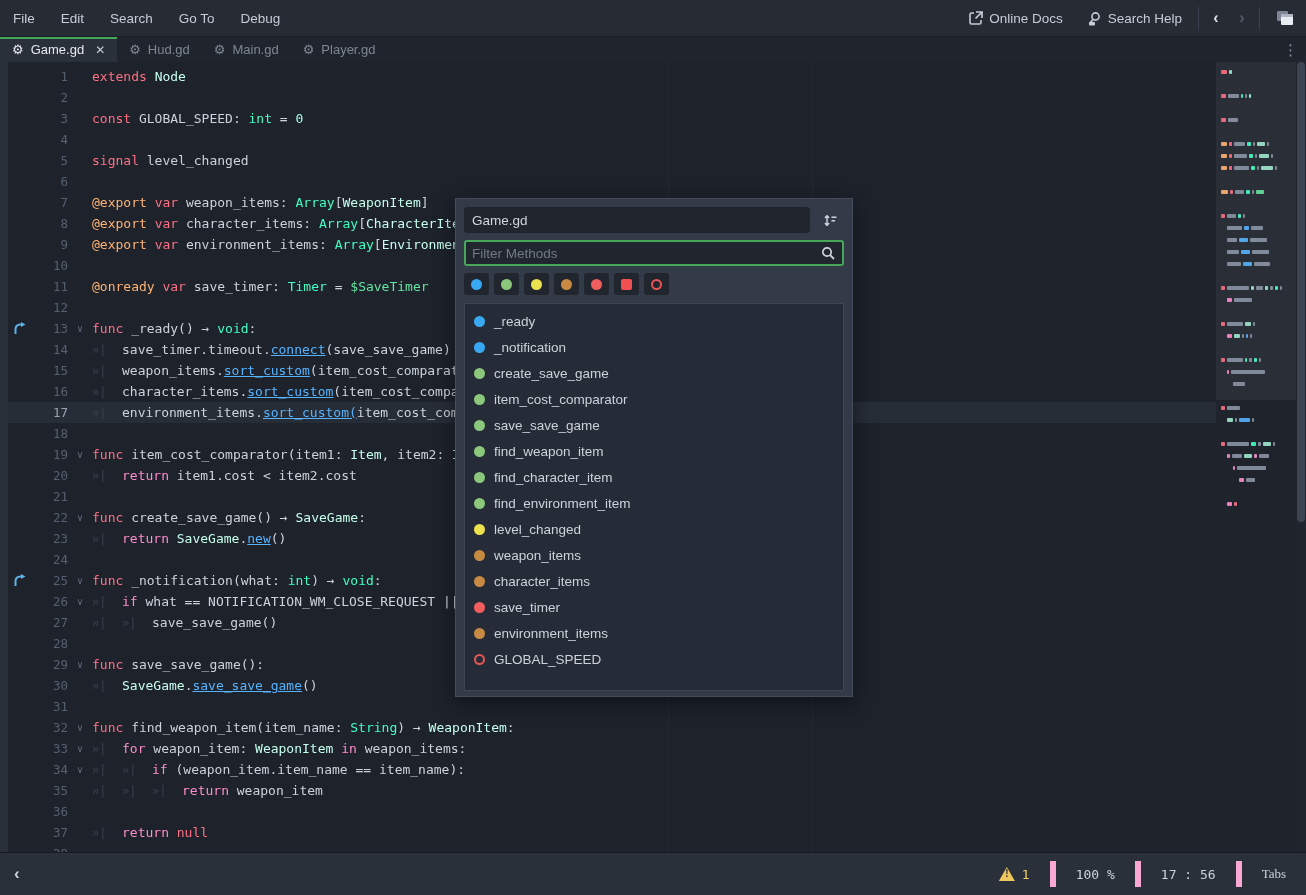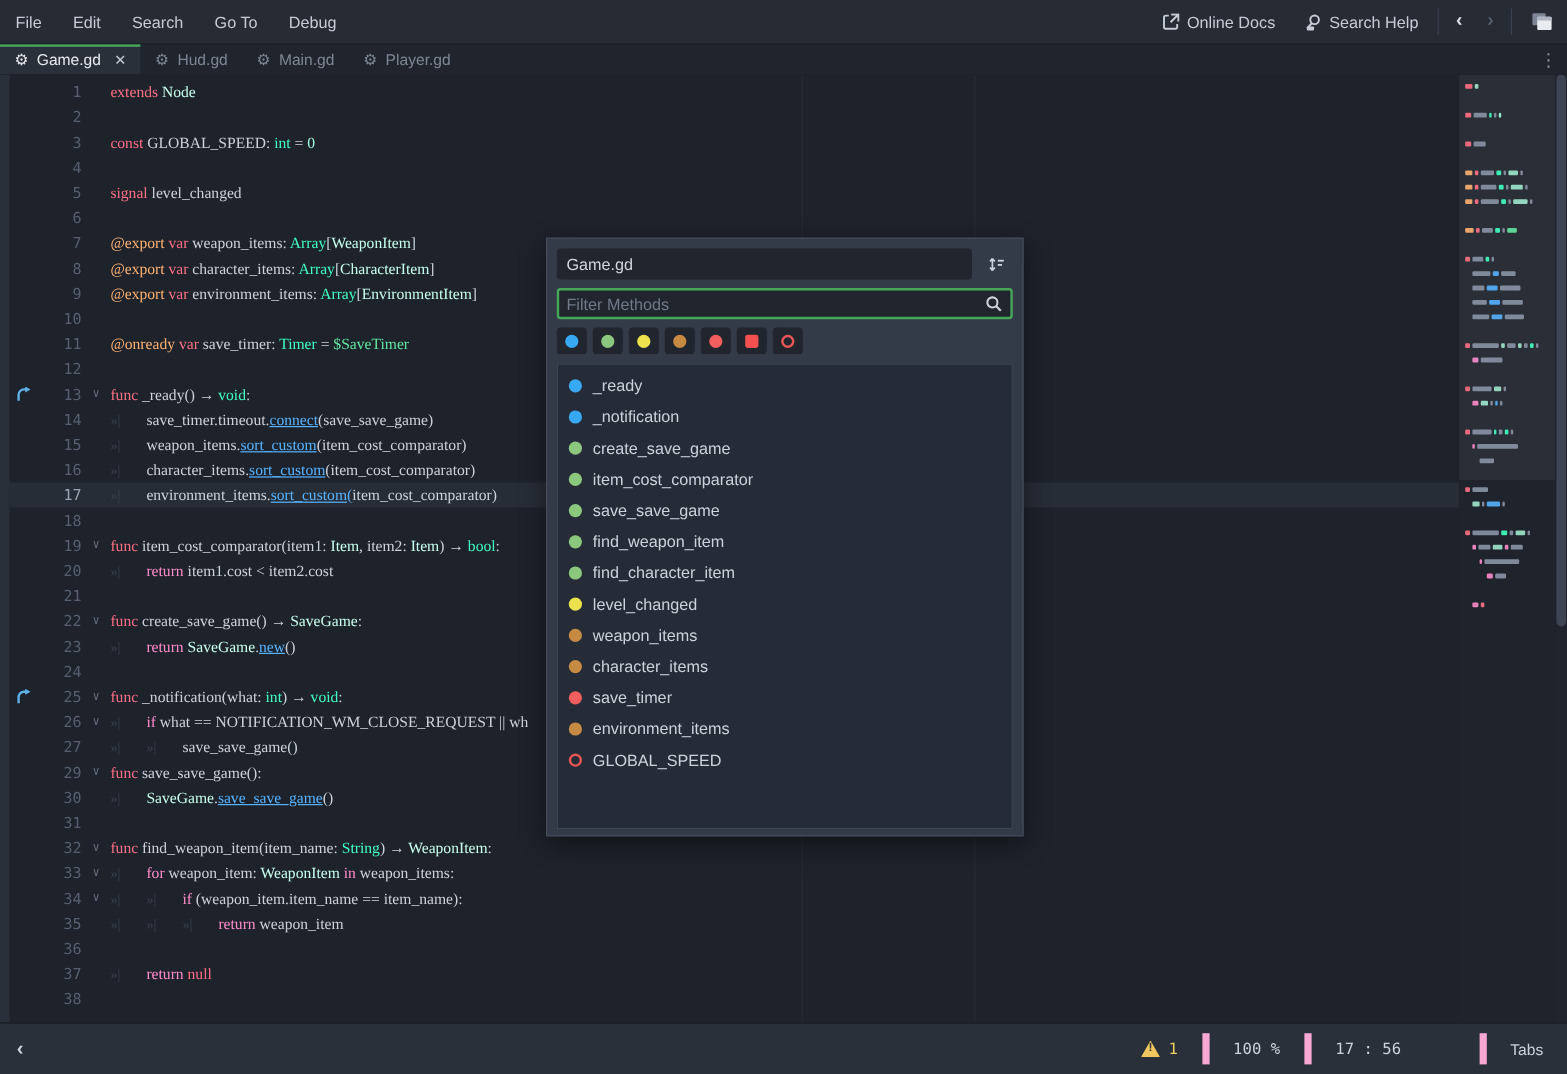--- a/index.html
+++ b/index.html
@@ -33,21 +33,21 @@
   #editor { position:absolute; left:0; top:62px; width:1306px; height:790px;
     background:#1d222b; overflow:hidden; }
   #left-strip { position:absolute; left:0; top:0; width:8px; height:100%; background:#2a303a; }
   #rows { position:absolute; left:8px; top:4px; width:1208px; }
   .row { display:flex; align-items:center; height:21px; font-family:"DejaVu Sans Mono", monospace; font-size:13px; }
   .row.cur { background:#272d37; }
   .g-icon { flex:none; width:22px; display:flex; justify-content:center; }
   .g-num { flex:none; width:38px; text-align:right; color:#566070; font-size:12.5px; }
   .row.cur .g-num { color:#9aa3b2; }
   .g-fold { flex:none; width:24px; text-align:center; color:#5f6a7c; font-size:10px; }
-  .code { flex:1; white-space:pre; color:#ccd2da; overflow:hidden;font-family:Liberation Serif, serif; }
+  .code { flex:1; white-space:pre; color:#ccd2da; overflow:hidden; }
   .ind { display:inline-block; width:30px; color:#39414e; font-size:12px; }
   .t-kw { color:#ff7085; }
   .t-flow { color:#ff8ccc; }
   .t-ann { color:#ffb373;text-align:right; }
   .t-etype { color:#42ffc2; }
   .t-utype { color:#c7ffed; }
   .t-fn { color:#57b3ff; text-decoration:underline; }
   .t-num { color:#a1ffe0; }
   .t-npath { color:#63e6a0; }
   .t-p { color:#ccd2da; }
@@ -92,21 +92,21 @@
   #panel-collapse { padding:0 14px; font-size:17px; color:#cfd4dc; font-weight:bold; }
   #status-right { margin-left:auto; display:flex; align-items:center; height:100%; }
   .st-cell { display:flex; align-items:center; gap:7px; padding:0 20px; height:26px;
     border-left:6px solid #f9a8d4; font-family:"DejaVu Sans Mono", monospace; }
   .st-cell:first-child { border-left:none; }
   .warn-tri { width:16px; height:14px; background:#f0c75e;
     clip-path:polygon(50% 0, 100% 100%, 0 100%); position:relative; }
   .warn-tri::after { content:"!"; position:absolute; left:0; right:0; top:1px; text-align:center;
     color:#2a303a; font-size:10px; font-weight:bold; font-family:"Liberation Sans",sans-serif; }
   .warn-count { color:#f0cf63; }
-  .st-tabs { font-family:Liberation Sans, sans-serif;margin-left:45px; }
+  .st-tabs { font-family:Liberation Serif, serif; }
   svg { display:block; }
 </style>
 </head>
 <body>
 
 <div id="menubar">
   <div class="menu-item">File</div>
   <div class="menu-item">Edit</div>
   <div class="menu-item">Search</div>
   <div class="menu-item">Go To</div>
@@ -339,20 +339,26 @@
         <span class="code"><span class="ind">»|</span><span class="t-flow">if </span><span class="t-p">what == NOTIFICATION_WM_CLOSE_REQUEST || wh</span></span>
       </div>
       <div class="row">
         <span class="g-icon"></span>
         <span class="g-num">27</span>
         <span class="g-fold"></span>
         <span class="code"><span class="ind">»|</span><span class="ind">»|</span><span class="t-p">save_save_game()</span></span>
       </div>
       <div class="row">
         <span class="g-icon"></span>
+        <span class="g-num">28</span>
+        <span class="g-fold"></span>
+        <span class="code"></span>
+      </div>
+      <div class="row">
+        <span class="g-icon"></span>
         <span class="g-num">29</span>
         <span class="g-fold">∨</span>
         <span class="code"><span class="t-kw">func </span><span class="t-p">save_save_game():</span></span>
       </div>
       <div class="row">
         <span class="g-icon"></span>
         <span class="g-num">30</span>
         <span class="g-fold"></span>
         <span class="code"><span class="ind">»|</span><span class="t-utype">SaveGame</span><span class="t-p">.</span><span class="t-fn">save_save_game</span><span class="t-p">()</span></span>
       </div>
@@ -638,20 +644,24 @@
       </div>
       <div class="m-item">
         <span class="dot " style="background: rgb(139, 200, 125);"></span>
         <span>find_weapon_item</span>
       </div>
       <div class="m-item">
         <span class="dot " style="background: rgb(139, 200, 125);"></span>
         <span>find_character_item</span>
       </div>
       <div class="m-item">
+        <span class="dot " style="background: rgb(139, 200, 125);"></span>
+        <span>find_environment_item</span>
+      </div>
+      <div class="m-item">
         <span class="dot " style="background: rgb(236, 226, 78);"></span>
         <span>level_changed</span>
       </div>
       <div class="m-item">
         <span class="dot " style="background: rgb(199, 138, 67);"></span>
         <span>weapon_items</span>
       </div>
       <div class="m-item">
         <span class="dot " style="background: rgb(199, 138, 67);"></span>
         <span>character_items</span>

